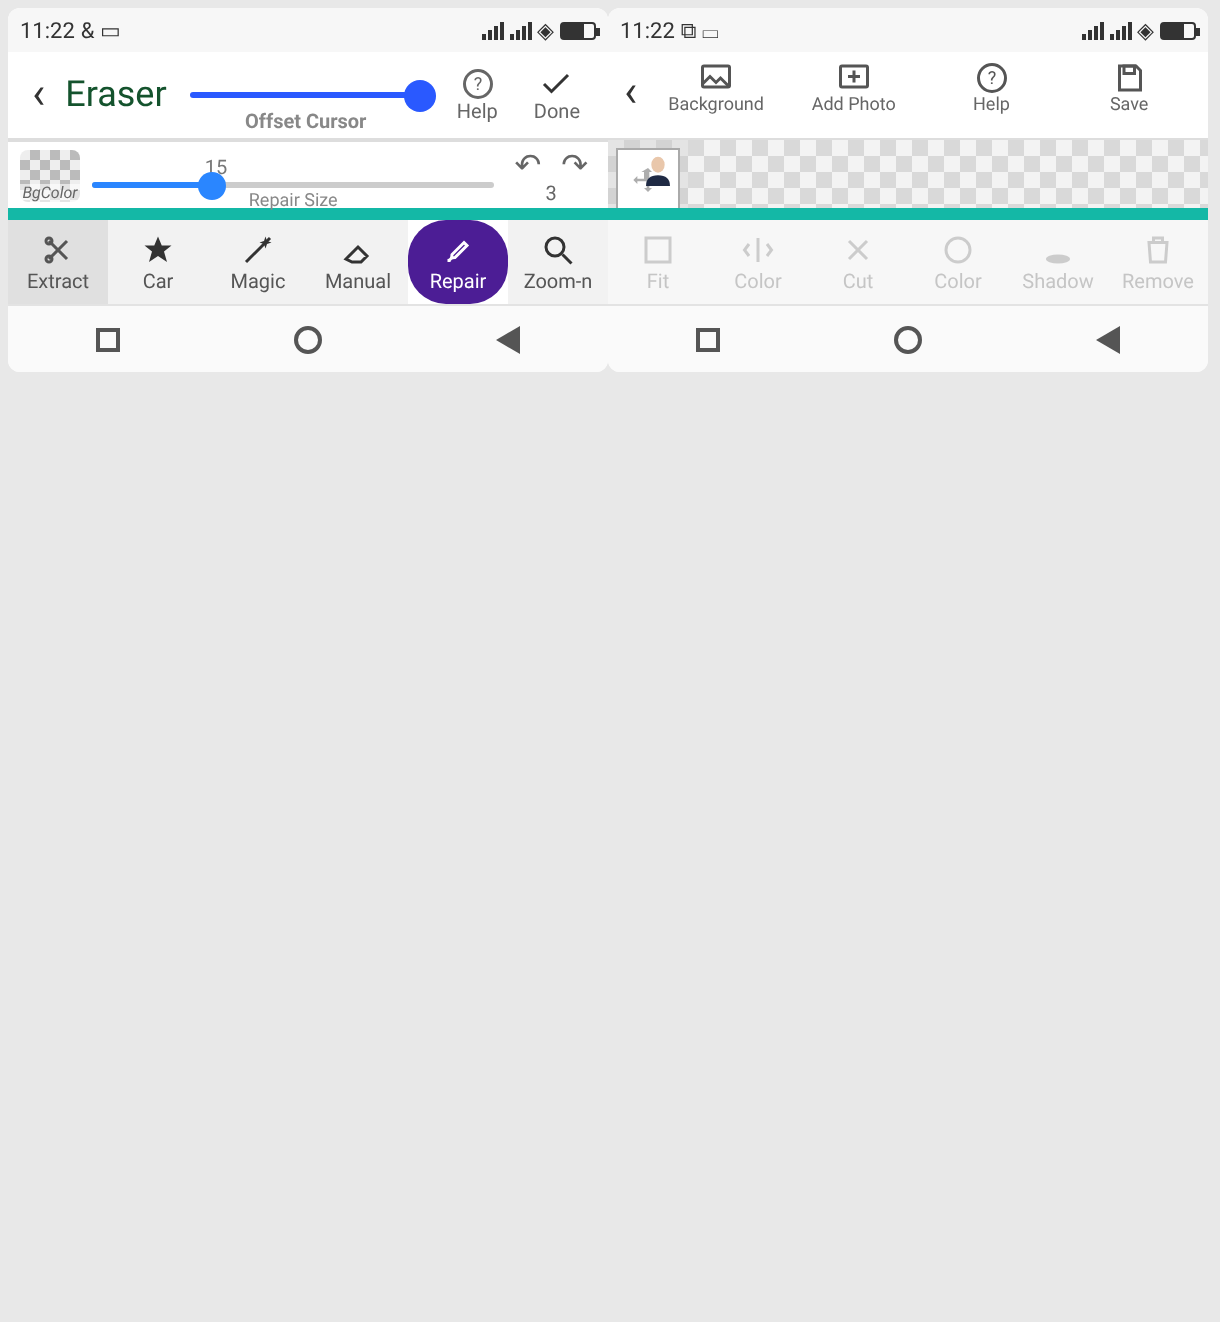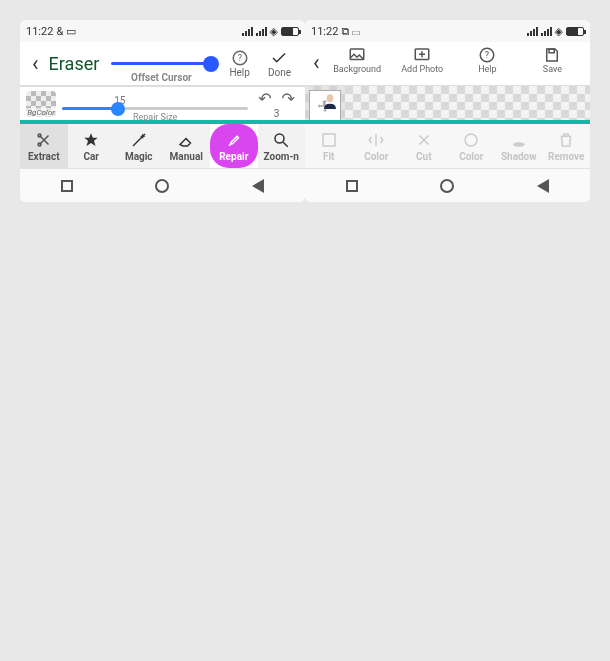--- a/index.html
+++ b/index.html
@@ -6,21 +6,21 @@
   body {
     font-family: -apple-system, Roboto, "Helvetica Neue", Arial, sans-serif;
     background: #e8e8e8;
     width: 610px;
     height: 661px;
     overflow: hidden;
   }
   .wrap {
     display: flex;
     gap: 0;
-    padding: 20px;
+    padding: 4px;
   }
   .phone {
     width: 300px;
     background: #fff;
     border-radius: 6px;
     overflow: hidden;
     display: flex;
     flex-direction: column;
     position: relative;
   }
@@ -148,27 +148,27 @@
   .repair-track{ height:3px; background:#ccc; border-radius:2px; position:relative;}
   .repair-fill{ position:absolute; left:0; top:0; bottom:0; width:30%; background:#2a86ff; border-radius:2px;}
   .repair-thumb{ position:absolute; left:30%; top:50%; transform:translate(-50%,-50%); width:14px; height:14px; border-radius:50%; background:#2a86ff;}
   .repair-label{ position:absolute; width:100%; text-align:center; bottom:-12px; font-size:9px; color:#888;}
   .undo-redo{ display:flex; flex-direction:column; align-items:center; gap:0; font-size:10px; color:#666; padding:0 4px;}
   .undo-redo .row{ display:flex; gap:10px; font-size:16px;}
   .undo-redo .cnt{ font-size:10px; color:#666;}
 
   
   .tools {
-    height: 48px; display:flex; border-top:4px solid #14b8a6;font-weight:bold;
+    height: 48px; display:flex; border-top:6px solid #14b8a6;
   }
   .tool{ flex:1; display:flex; flex-direction:column; align-items:center; justify-content:center;
     font-size:10px; color:#555; gap:2px; cursor:pointer; background:#f2f2f2;}
   .tool svg{ width:18px;height:18px;}
   .tool.sel{ background:#e0e0e0;}
-  .tool.active{ background:#d946ef; color:#fff;border-radius:19px;}
+  .tool.active{ background:#4c1d95; color:#fff;border-radius:19px;}
   .tools.ghost .tool{ color:#c5c5c5; background:#f7f7f7;}
 
   
   .thumbs{ position:absolute; left:0; top:0; width:40px; background:rgba(200,200,200,0.35);
     display:flex; flex-direction:column; gap:4px; padding:4px;}
   .thumb{ width:32px; height:32px; border:1px solid #aaa; background:#fff; position:relative; overflow:hidden;}
   .drag-handle{ position:absolute; inset:0; display:flex; align-items:center; justify-content:center; }
   .drag-handle svg{ width:16px; height:16px; opacity:.6;}
   .mini-head{ position:absolute; right:2px; top:2px; width:16px; height:16px; }
 

